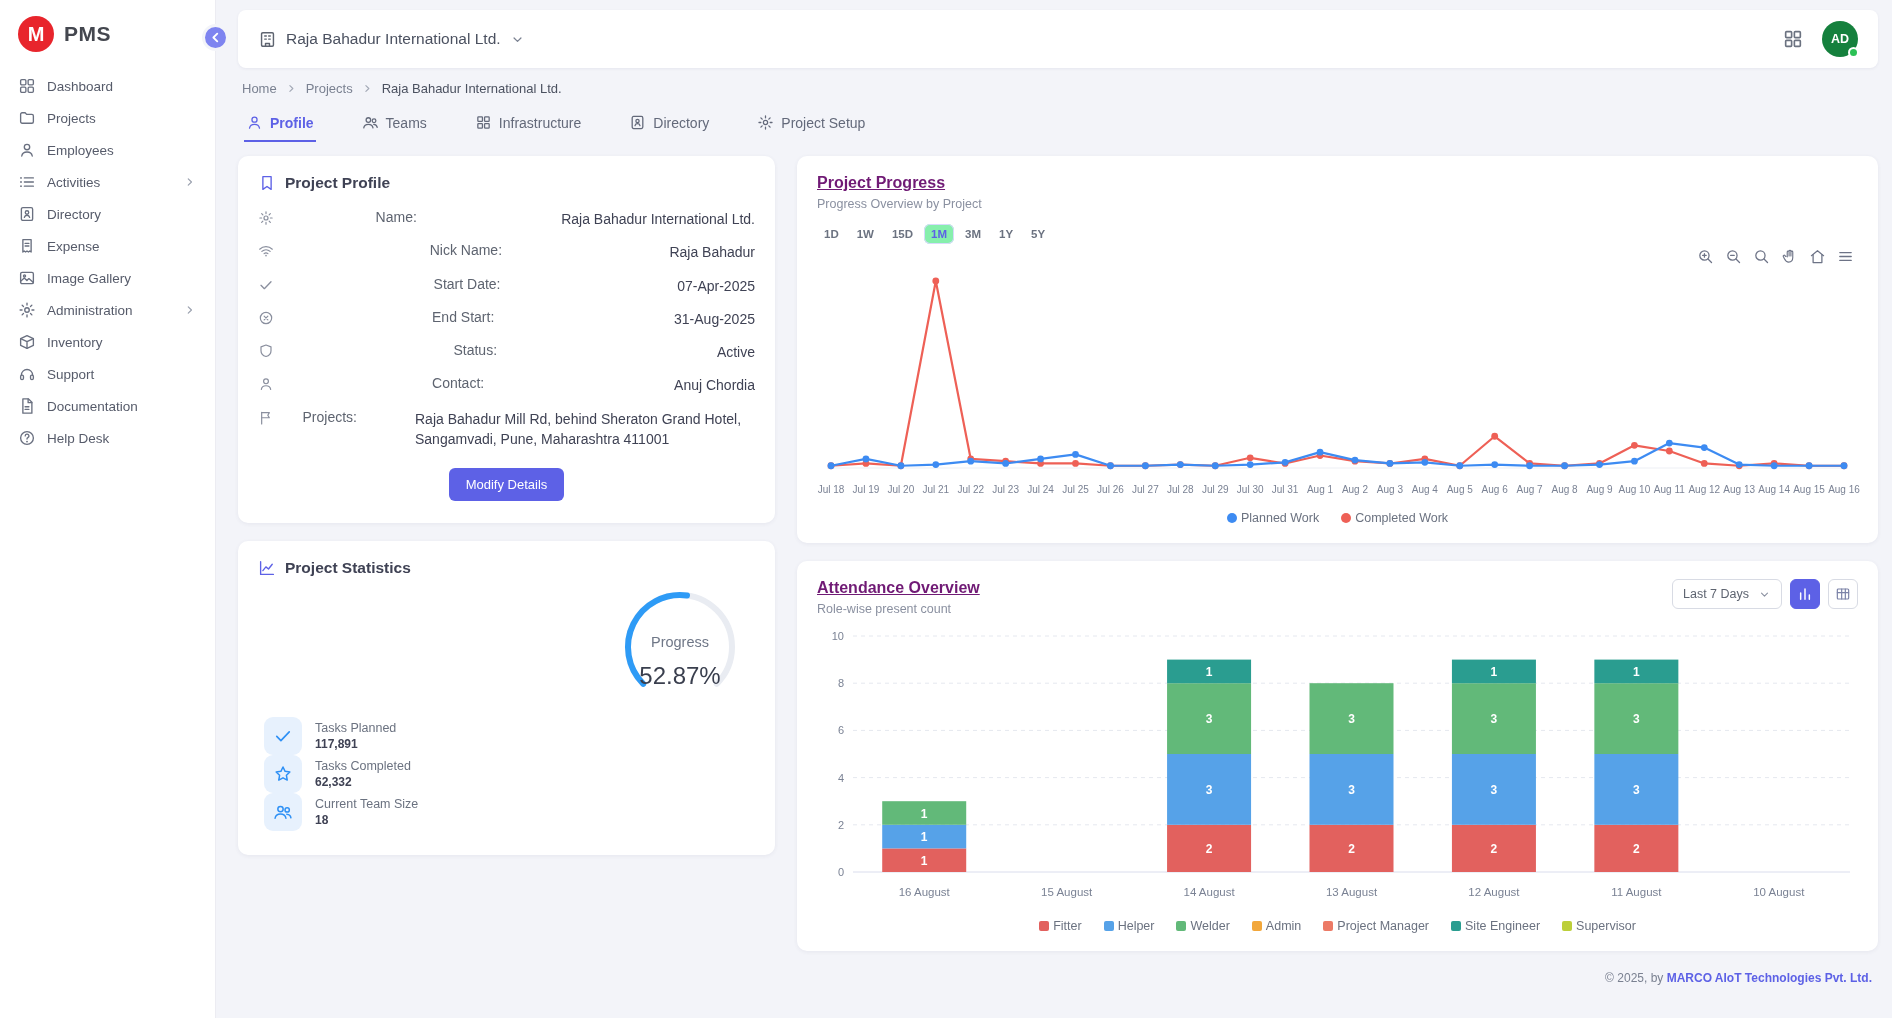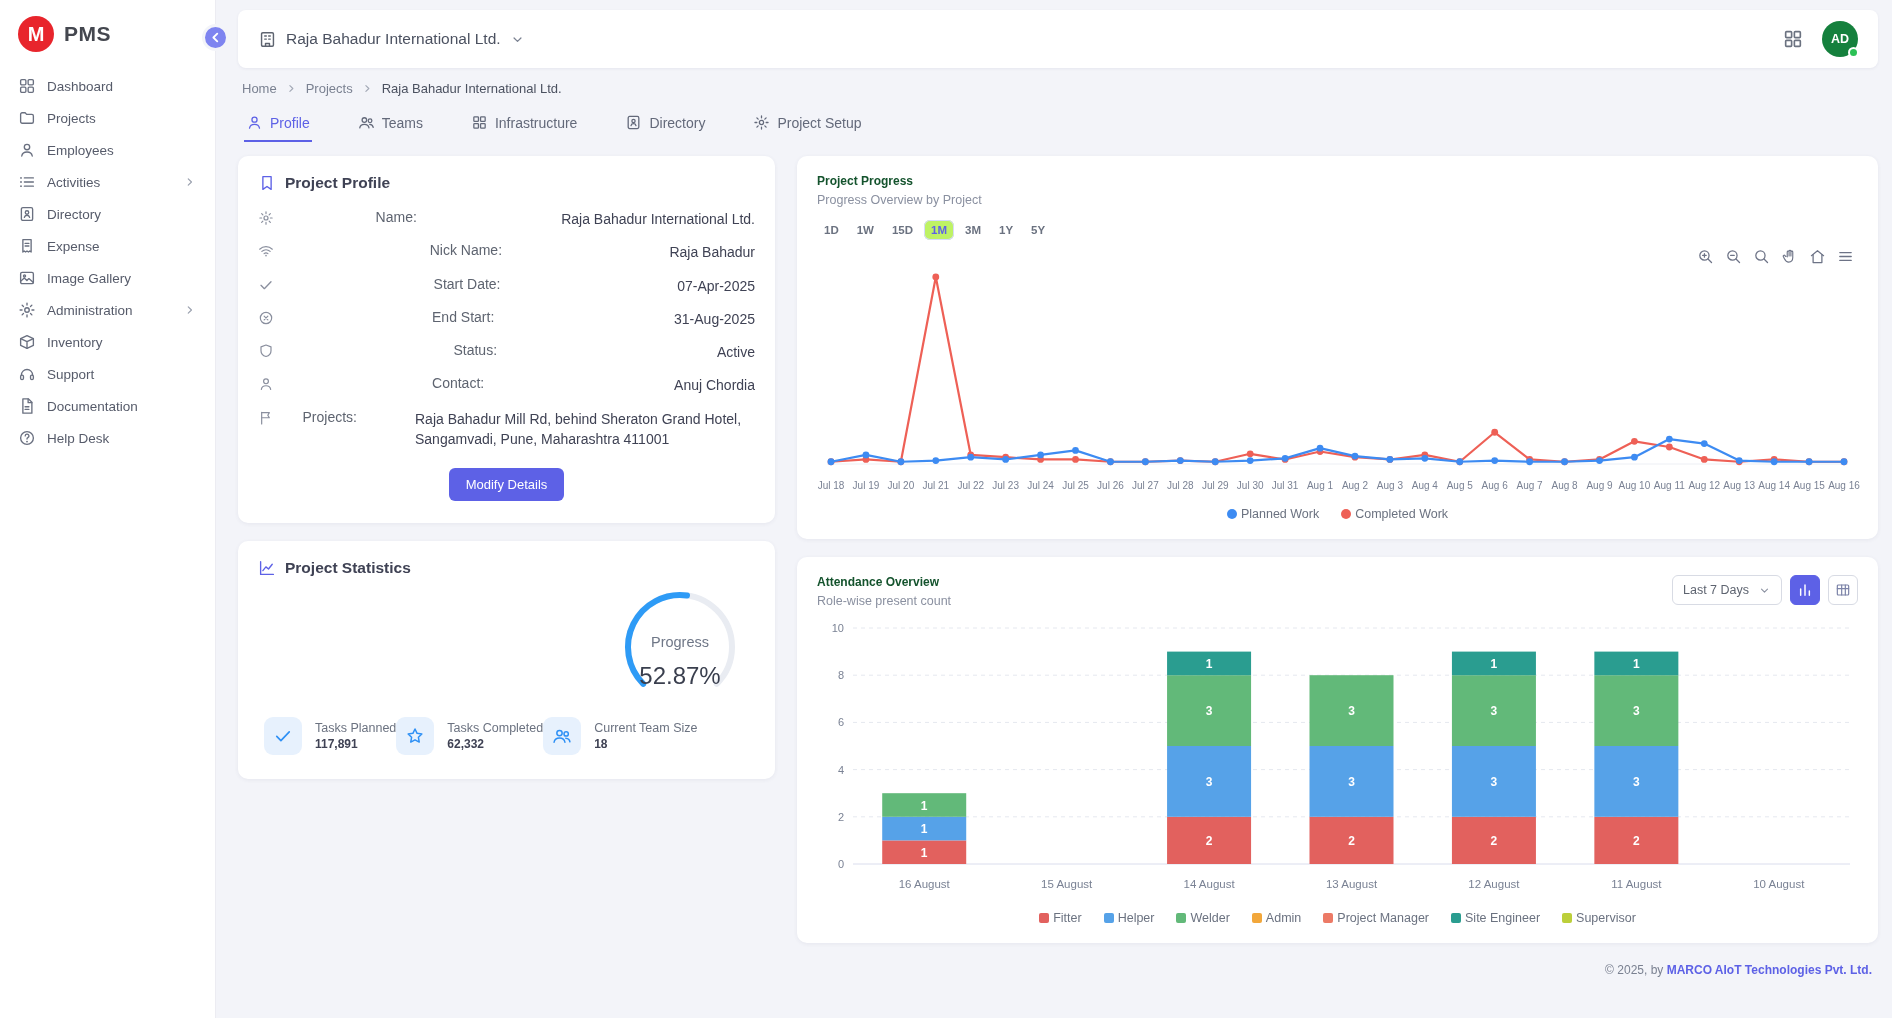--- a/index.html
+++ b/index.html
@@ -41,21 +41,21 @@
   .breadcrumb { display:flex; align-items:center; gap:8px; padding:13px 4px 9px; font-size:13px; color:#7a8191; }
   .breadcrumb .sep { width:13px; height:13px; color:#a2a8b5; }
   .breadcrumb .sep svg { width:100%; height:100%; }
   .breadcrumb .crumb { cursor:pointer; }
   .breadcrumb .current { color:#4b5160; cursor:default; }
 
   .tabs { display:flex; gap:44px; padding:2px 6px 0; margin-bottom:14px; }
   .tab { display:flex; align-items:center; gap:7px; font-size:14px; color:#63697a; padding:7px 2px 9px; cursor:pointer; border-bottom:2px solid transparent; }
   .tab .ic { width:17px; height:17px; }
   .tab .ic svg { width:100%; height:100%; }
-  .tab.active { color:#5d61e6; border-bottom-color:#5d61e6; font-weight:400; }
+  .tab.active { color:#5d61e6; border-bottom-color:#5d61e6; font-weight:700; }
 
   .content { display:flex; gap:22px; align-items:flex-start; }
   .col-left { width:537px; flex-shrink:0; display:flex; flex-direction:column; gap:18px; }
   .col-right { flex:1; display:flex; flex-direction:column; gap:18px; min-width:0; }
   .card { background:#fff; border-radius:10px; box-shadow:0 1px 4px rgba(62,63,100,.07); padding:18px 20px; }
 
   .card-title { display:flex; align-items:center; gap:9px; font-size:15.5px; font-weight:600; color:#3f4254; }
   .card-title .ic { width:18px; height:18px; color:#5d61e6; }
   .card-title .ic svg { width:100%; height:100%; }
 
@@ -63,35 +63,35 @@
   .fields { margin-top:17px; display:flex; flex-direction:column; gap:13px; }
   .field { display:flex; gap:28px; font-size:14px; align-items:flex-start;justify-content:space-between; }
   .field .ic { width:16px; height:16px; color:#8a8f9e; margin-top:1px; flex-shrink:0; }
   .field .ic svg { width:100%; height:100%; }
   .field .lbl { width:84px; color:#5e6470; flex-shrink:0; }
   .field .val { color:#3f4254; line-height:1.45; max-width:340px; }
   .modify-btn { display:block; margin:19px auto 4px; background:#5d61e6; color:#fff; border:none; border-radius:6px; font-size:13px; font-weight:500; padding:9px 17px; cursor:pointer; font-family:inherit; }
 
   
   .gauge-wrap { display:flex; justify-content:flex-end; margin-top:8px; }
-  .stats-list { display:flex; flex-direction:row; gap:0; padding:14px 6px 6px; }
+  .stats-list { display:flex; flex-direction:column; gap:0; padding:14px 6px 6px; }
   .stat { display:flex; align-items:center; gap:13px; }
   .stat .box { width:38px; height:38px; border-radius:9px; background:#e7f1fd; color:#2e90f5; display:flex; align-items:center; justify-content:center; flex-shrink:0; }
   .stat .box svg { width:20px; height:20px; }
   .stat-text { display:flex; flex-direction:column; }
   .stat-text .lbl { font-size:12.5px; color:#6b7280; }
   .stat-text .val { font-size:12px; font-weight:600; color:#3f4254; margin-top:2px; }
 
   
   .progress-card { position:relative; }
-  .chart-title { font-size:12px; font-weight:600; color:#14532d; }
+  .chart-title { font-size:16px; font-weight:600; color:#701a75;text-decoration:underline; }
   .chart-sub { font-size:12.5px; color:#8a90a0; margin-top:5px; }
   .ranges { display:flex; gap:4px; margin-top:13px; align-items:center; }
   .range-btn { font-size:11.5px; color:#6b7280; padding:4px 7px; border-radius:6px; cursor:pointer; font-weight:600; background:transparent; border:none; font-family:inherit; }
-  .range-btn.selected { color:#5d61e6; background:#bef264; box-shadow:inset 0 0 0 1px #d6dafb; }
+  .range-btn.selected { color:#5d61e6; background:#86efac; box-shadow:inset 0 0 0 1px #d6dafb; }
   .pc-toolbar { position:absolute; right:24px; top:92px; display:flex; gap:11px; color:#6d7386; }
   .tool { width:17px; height:17px; cursor:pointer; }
   .tool svg { width:100%; height:100%; }
   .chart-legend { display:flex; justify-content:center; gap:22px; margin-top:3px; font-size:12.5px; color:#6b7280; align-items:center; flex-wrap:wrap; }
   .lg-item { display:flex; align-items:center; gap:4px; }
   .lg-dot { width:10px; height:10px; border-radius:50%; }
   .lg-sq { width:10px; height:10px; border-radius:2px; }
 
   
   .att-head { display:flex; align-items:flex-start; }

